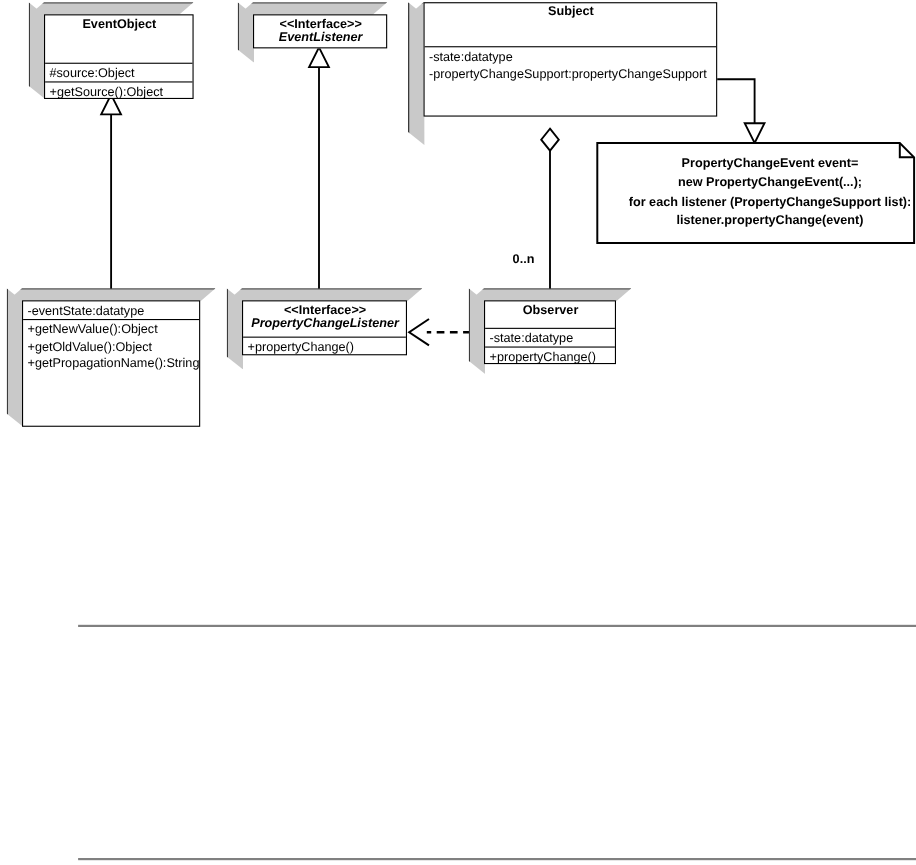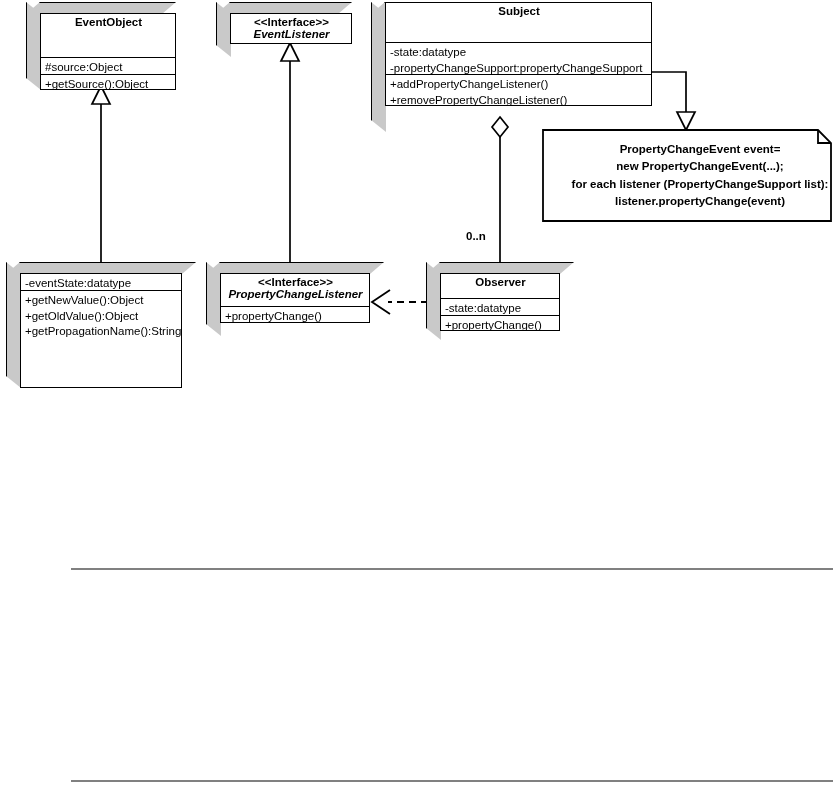--- a/index.html
+++ b/index.html
@@ -194,24 +194,20 @@
 </div>
 
 <div class="uml-box" style="left:385px; top:2px; width:267px; height:104px;">
   <div class="sect title" style="height:40px;">
     <span>Subject</span>
   </div>
   <div class="sect members" style="height:32px;">
     <div>-state:datatype</div>
     <div>-propertyChangeSupport:propertyChangeSupport</div>
   </div>
-  <div class="sect members" style="height:32px;">
-    <div>+addPropertyChangeListener()</div>
-    <div>+removePropertyChangeListener()</div>
-  </div>
 </div>
 
 <div class="uml-box" style="left:20px; top:273px; width:162px; height:115px;">
   <div class="sect members" style="height:17px;">
     <div>-eventState:datatype</div>
   </div>
   <div class="sect members" style="height:52px;">
     <div>+getNewValue():Object</div>
     <div>+getOldValue():Object</div>
     <div>+getPropagationName():String</div>

